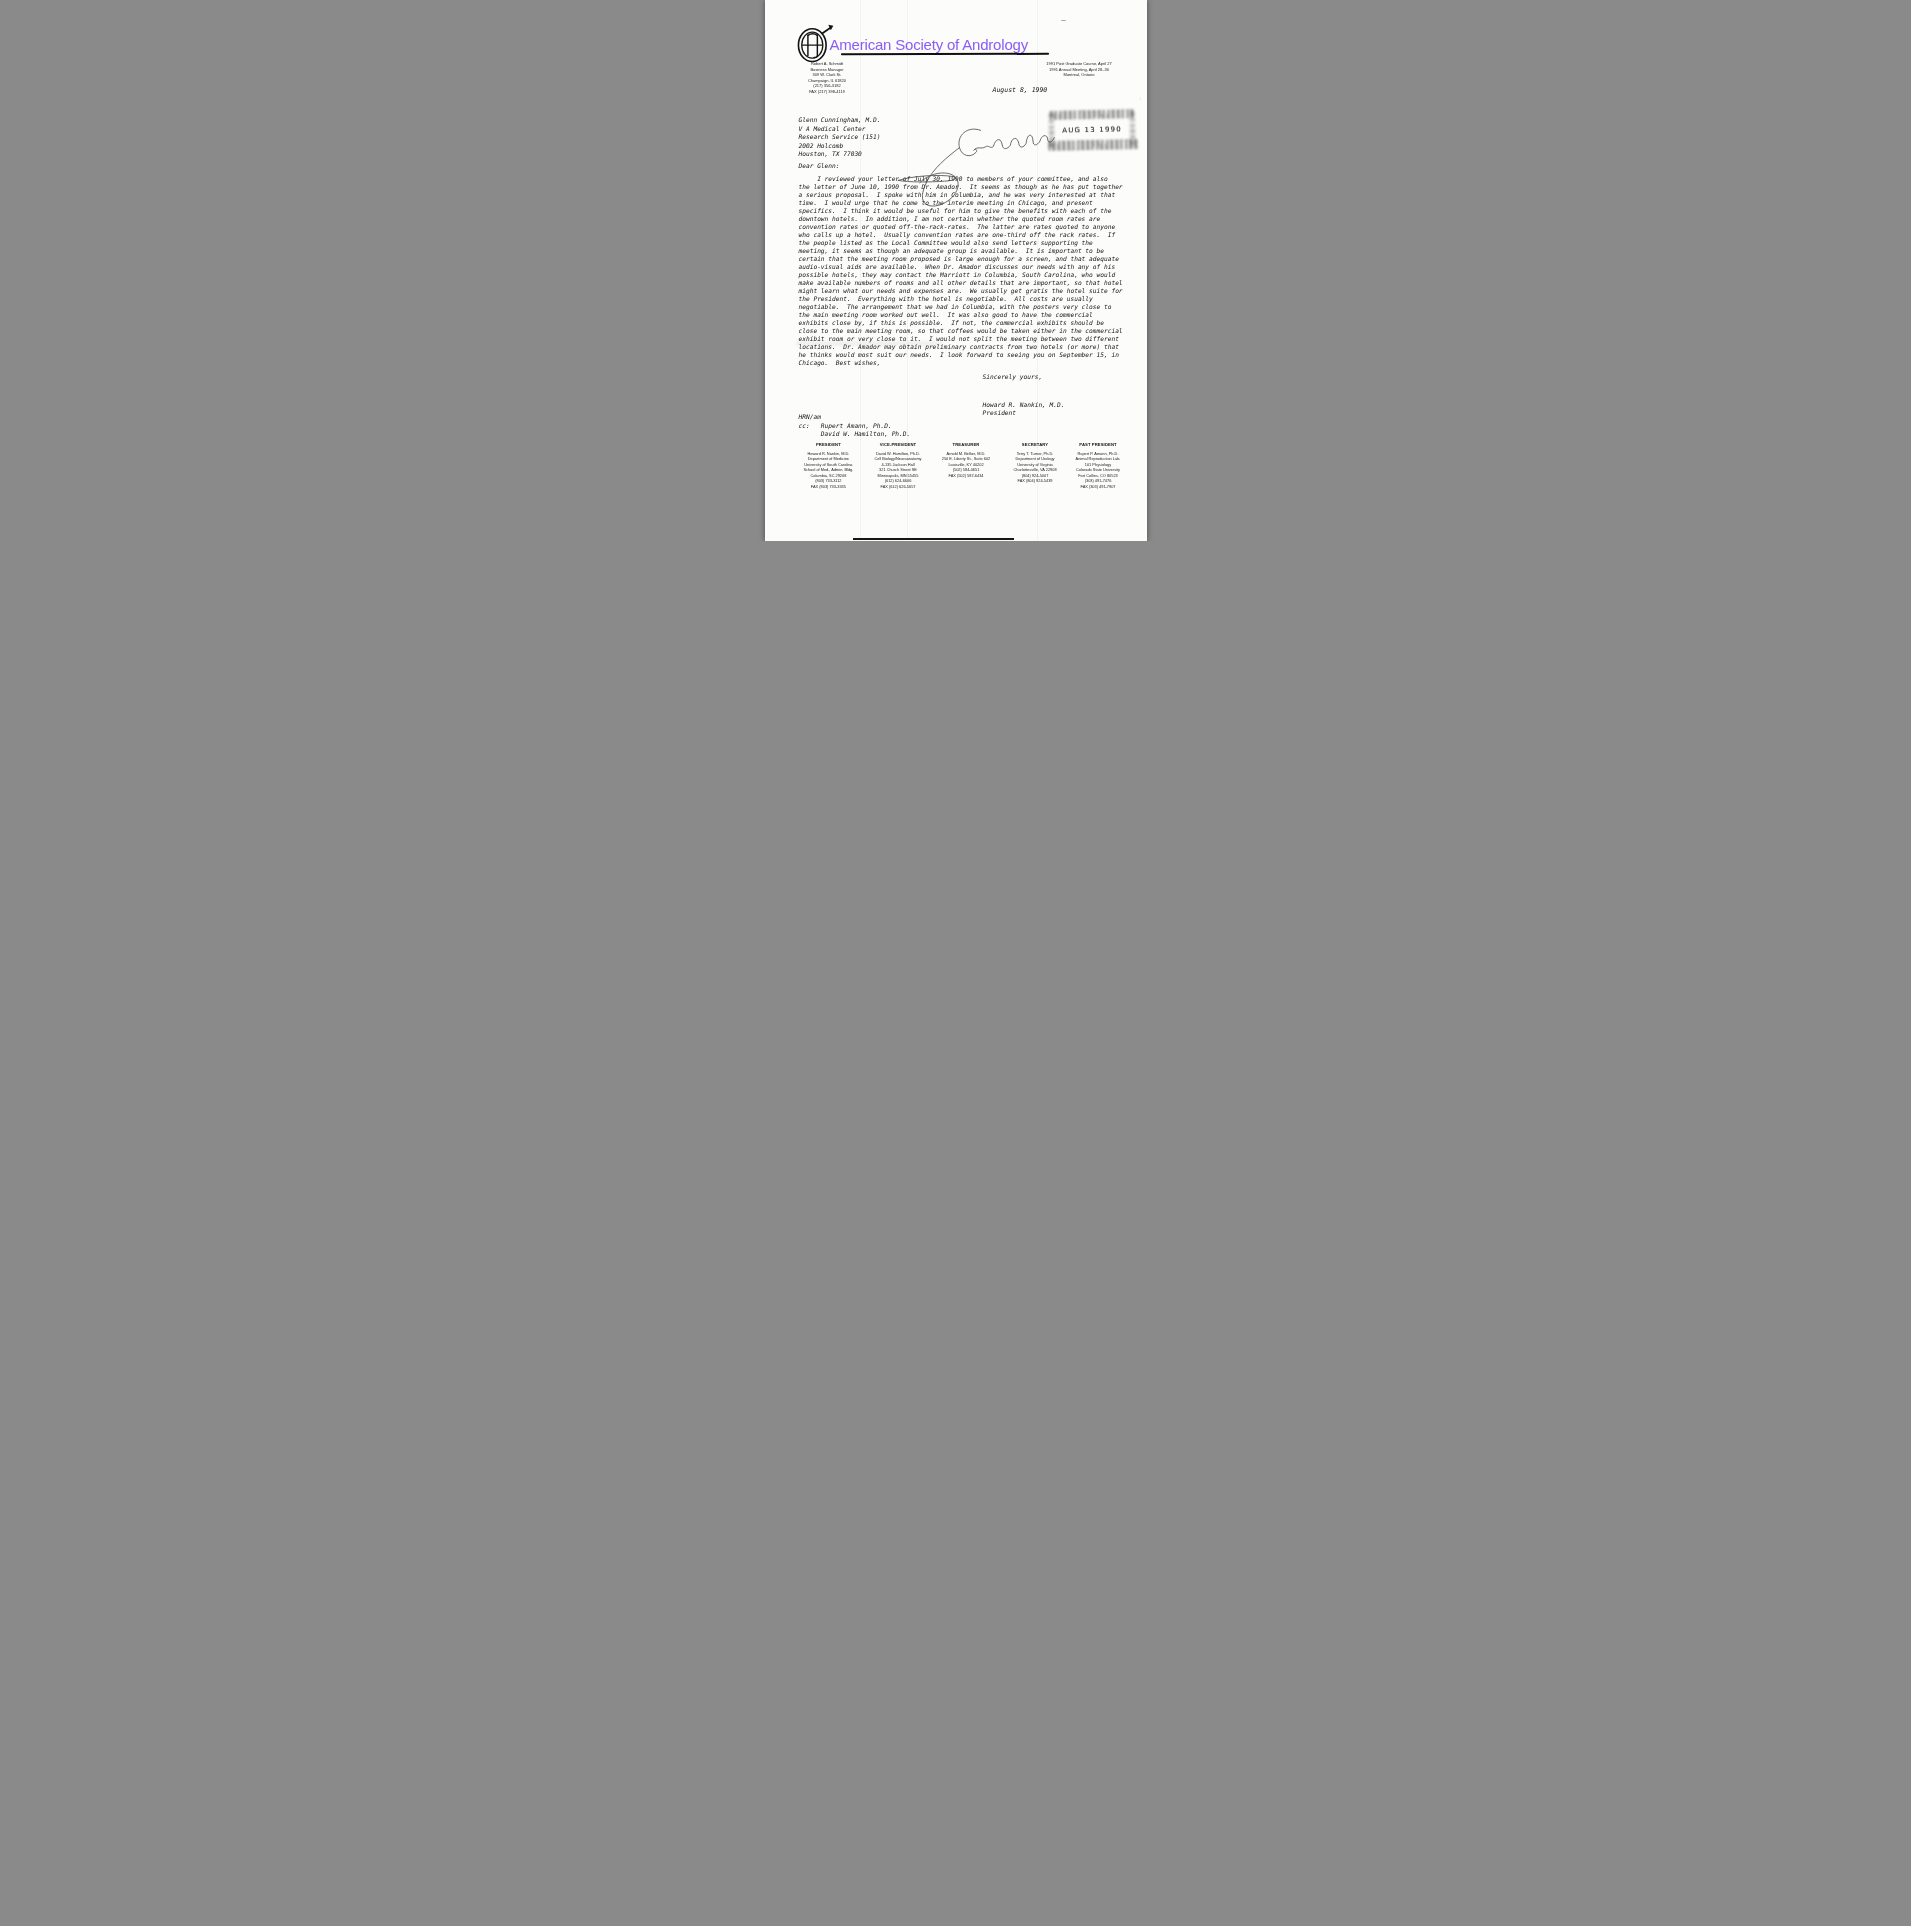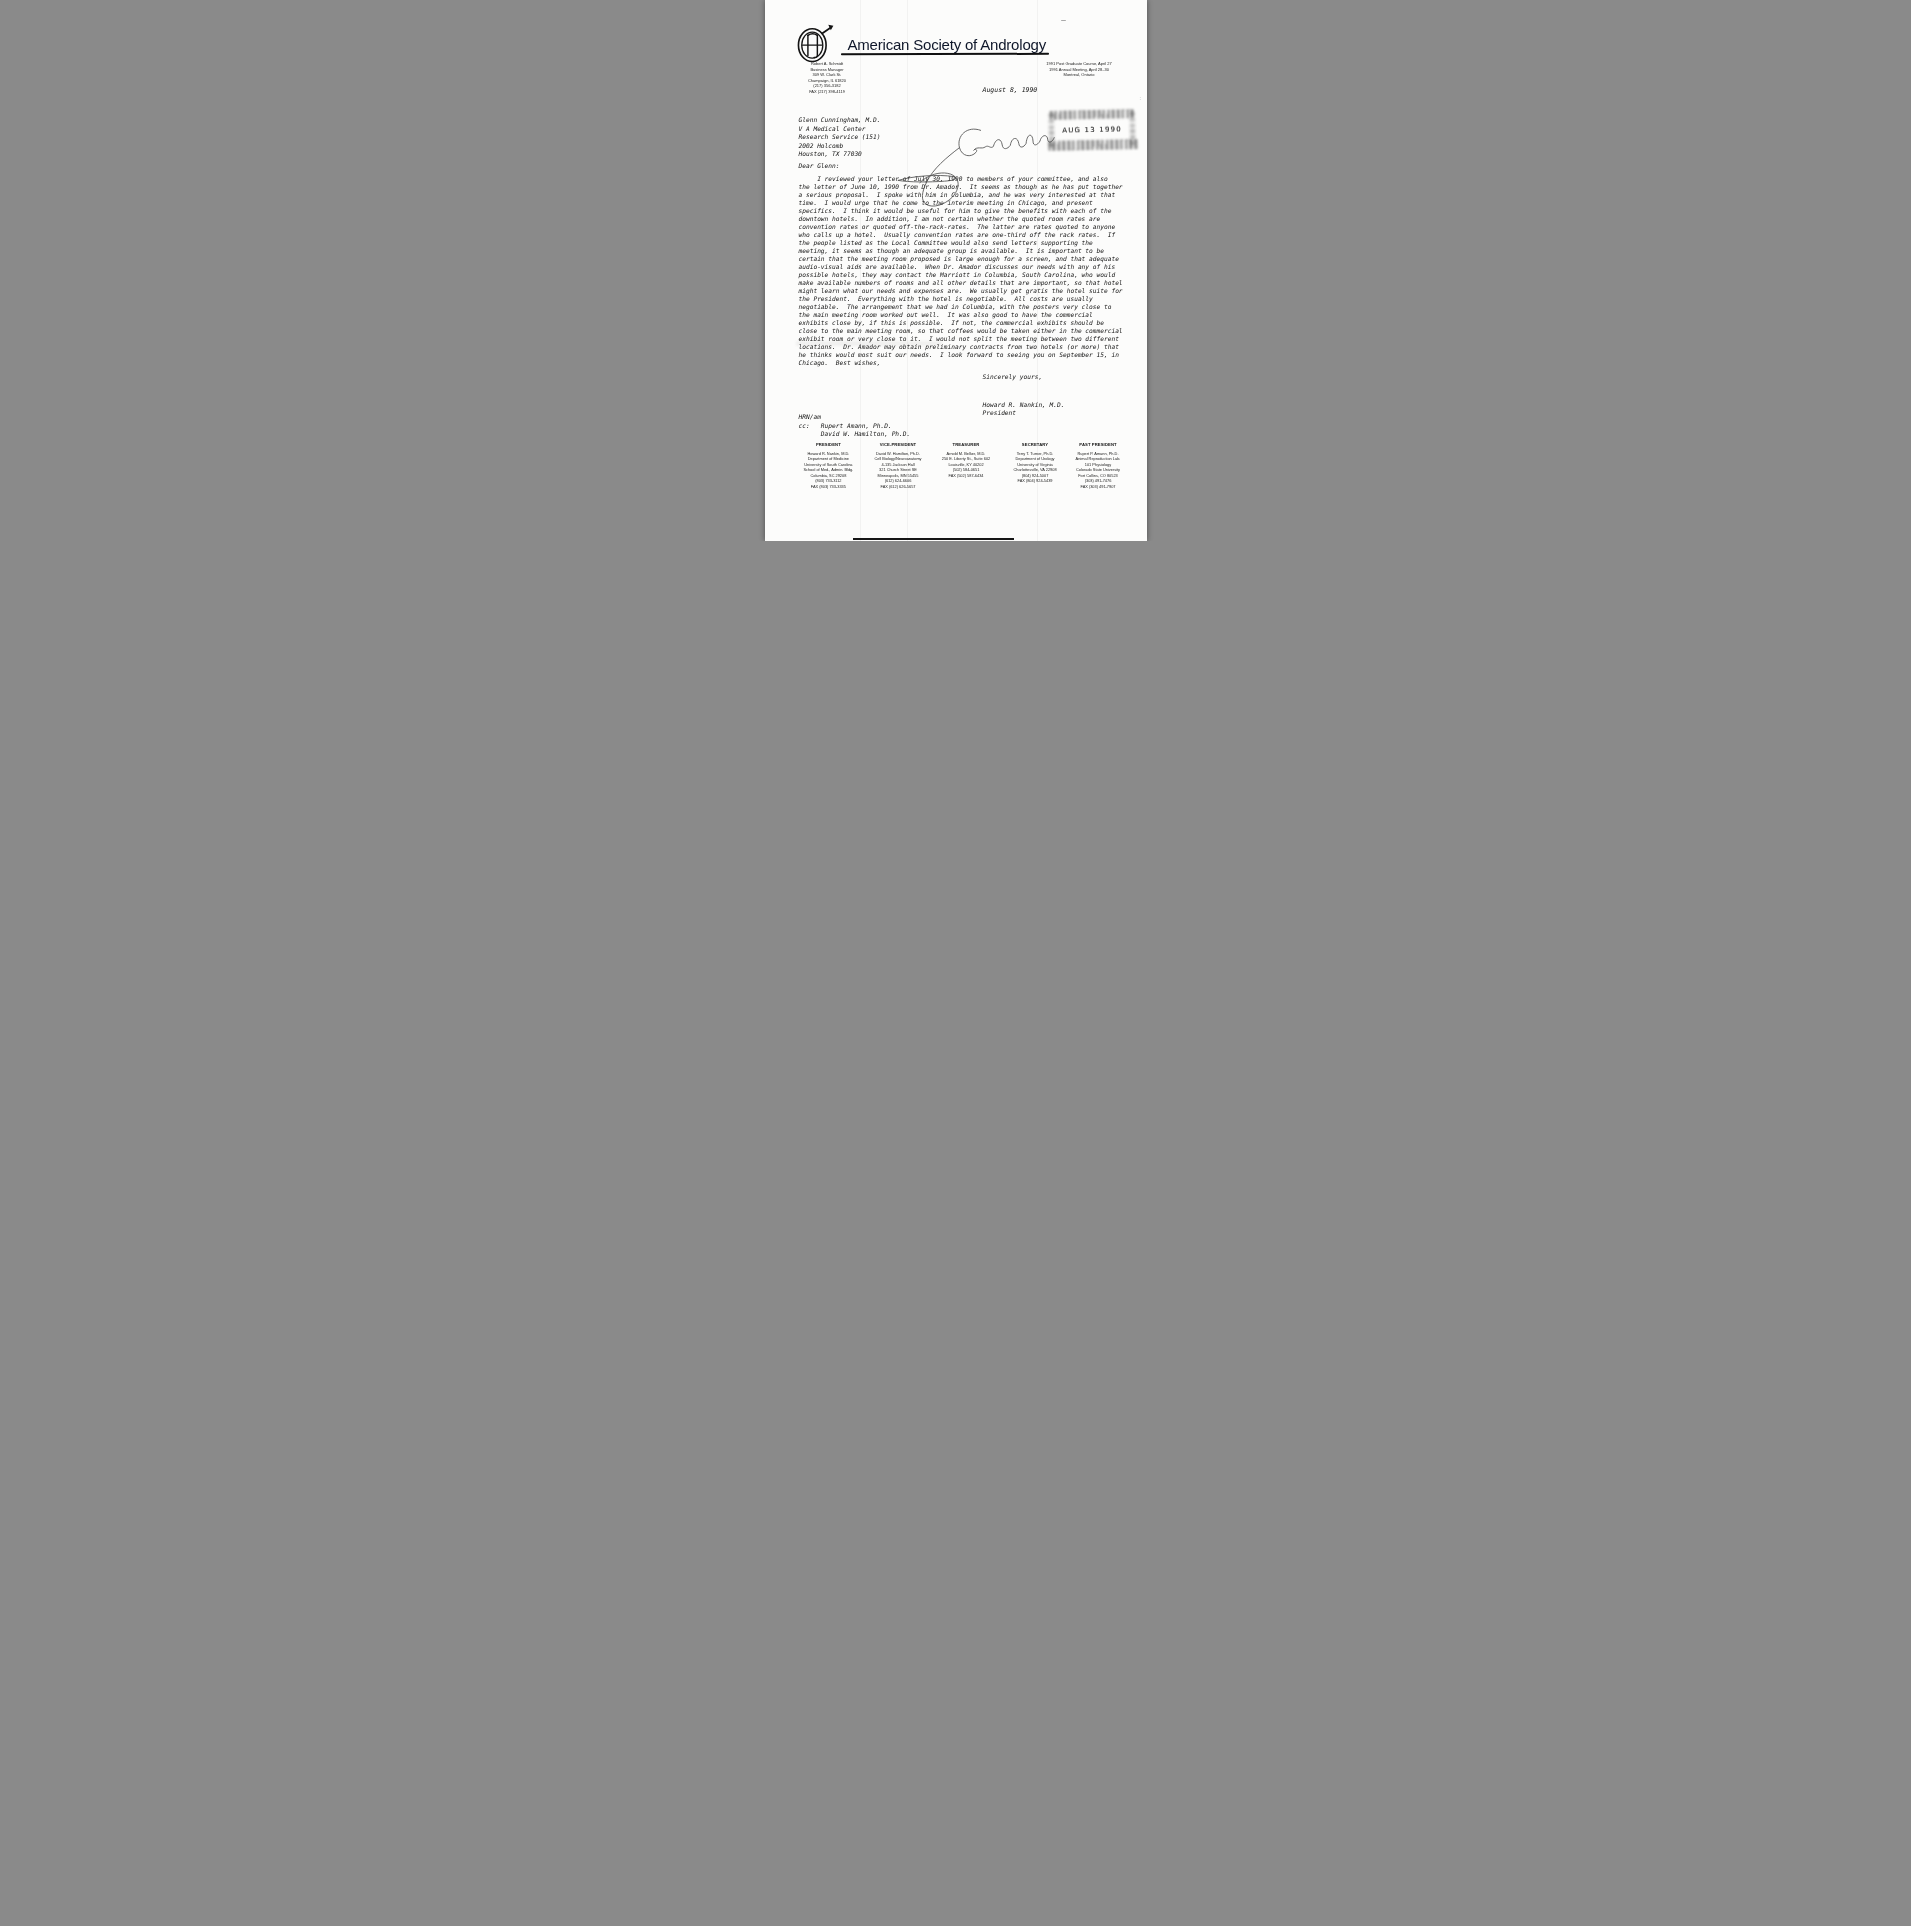--- a/index.html
+++ b/index.html
@@ -15,39 +15,39 @@
   }
   .abs { position: absolute; }
   .mono { font-family: "DejaVu Sans Mono", monospace; font-style: italic; color: #141414; }
   .pre { white-space: pre; }
 
   
   .scanline { position:absolute; top:0; bottom:0; width:0.4px; background:rgba(0,0,0,.04); }
 
   
   .org-title {
-    left:83px; top:36px;
+    left:65px; top:36px;
     font-size:15px; font-weight:400; letter-spacing:-0.2px;
-    color:#0f172a;
+    color:#8b5cf6;
     text-align:center;
   }
   .title-underline {
     left:76px; top:53px; width:208px; height:1.5px;
     background:#111; border-radius:0.8px;
     transform: rotate(-0.1deg);
   }
   .sender-block {
     left:24px; top:61px; width:77px;
     text-align:center; font-size:4px; line-height:5.6px; color:#222;
   }
   .meeting-block {
     left:270px; top:61px; width:89px;
     text-align:center; font-size:4px; line-height:5.5px; color:#222;
   }
-  .letter-date { left:218px; top:86px; font-size:6.5px;font-style:italic; }
+  .letter-date { left:228px; top:86px; font-size:6.5px;font-style:italic; }
 
   
   .stamp {
     left:285px; top:110px; width:84px; height:40px;
     transform: rotate(-1.2deg);
   }
   .stamp-smudge {
     position:absolute; left:0; right:0;
     filter: blur(1.2px); opacity:.8; border-radius:1.2px;
     background: repeating-linear-gradient(92deg,

